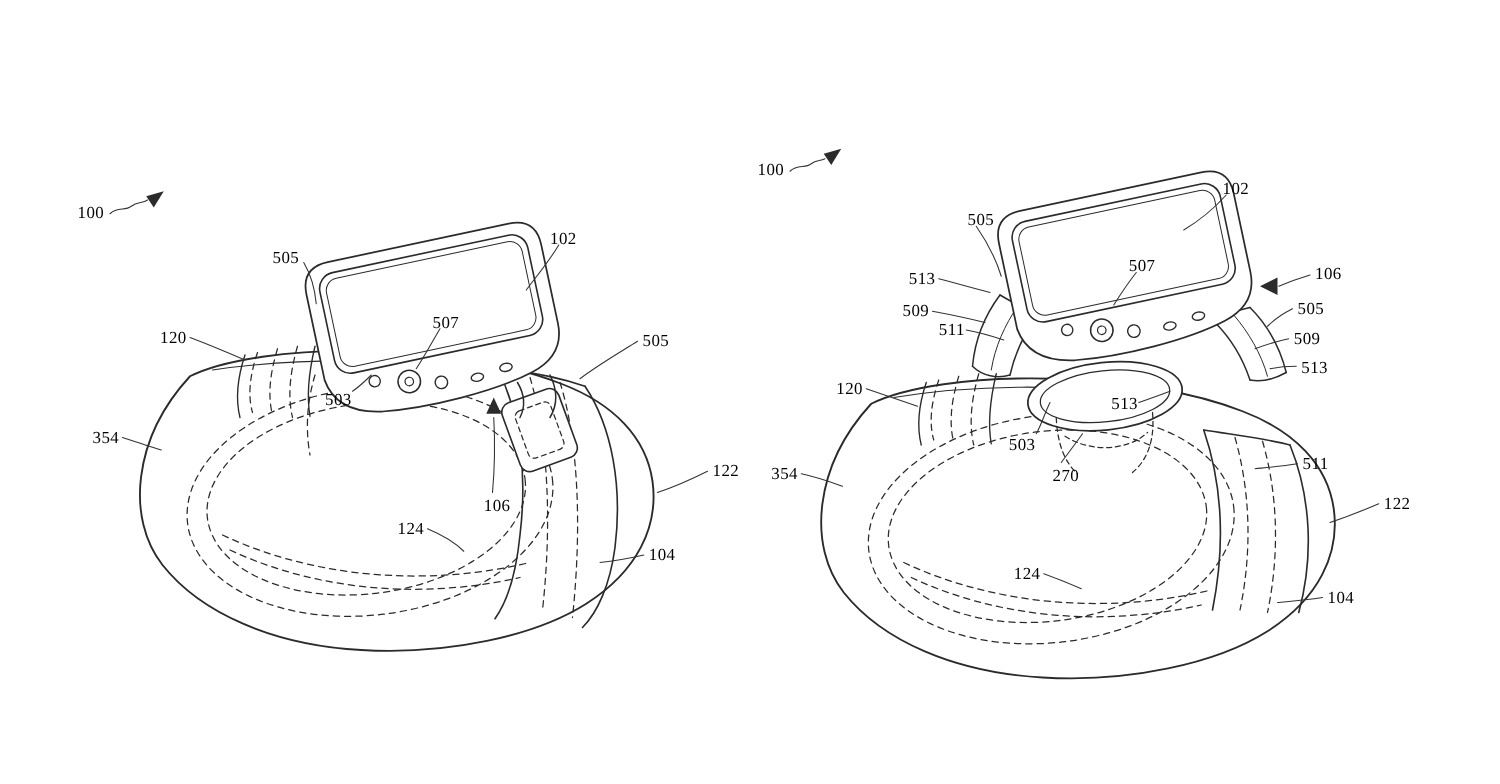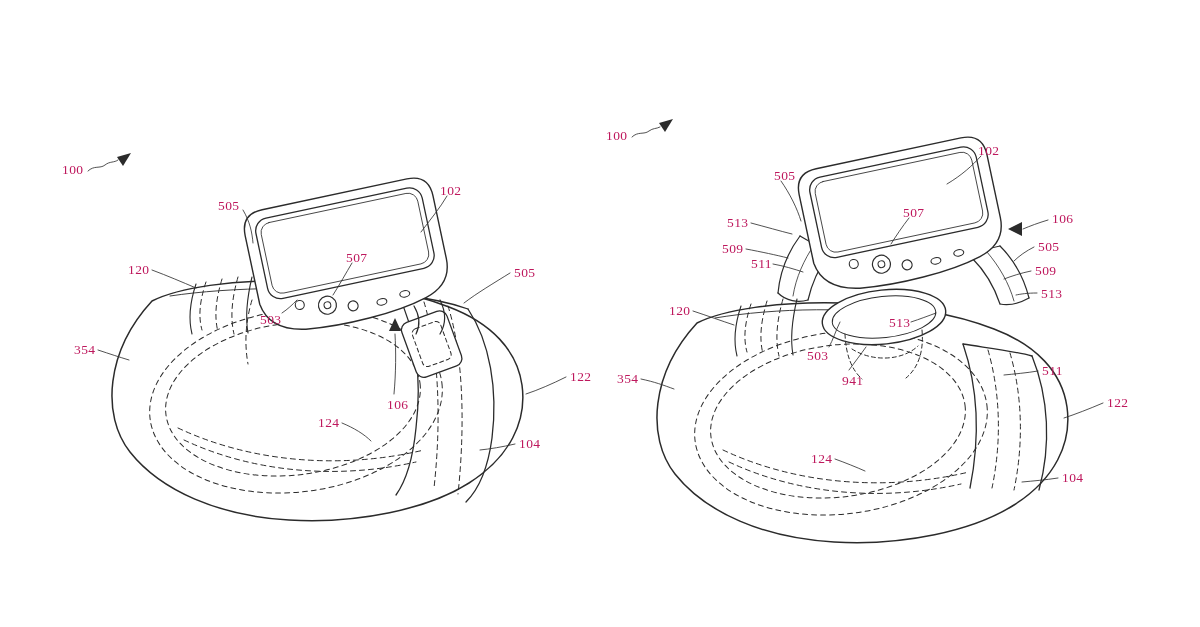--- a/index.html
+++ b/index.html
@@ -1,19 +1,19 @@
 <!DOCTYPE html>
 <html><head>
 <meta charset="utf-8">
 <style>
   html,body{margin:0;padding:0;background:#ffffff;}
   .canvas{position:relative;width:1200px;height:627px;background:#ffffff;overflow:hidden;
           font-family:"Liberation Serif", serif;}
   svg.art{position:absolute;left:0;top:0;}
-  .ref{position:absolute;font-size:13.5px;line-height:14px;color:#be185d;letter-spacing:.4px;
+  .ref{position:absolute;font-size:13.5px;line-height:14px;color:#000000;letter-spacing:.4px;
        white-space:nowrap;user-select:none;}
 </style>
 </head>
 <body>
 
 <div class="canvas">
 
   <svg class="art" width="1200" height="627" viewBox="0 0 1200 627" fill="none" stroke="#2b2b2b" stroke-linecap="round">
 
     <g>
@@ -203,21 +203,21 @@
     <span class="ref" style="left:903px;top:206px">507</span>
     <span class="ref" style="left:1052px;top:212px">106</span>
     <span class="ref" style="left:722px;top:242px">509</span>
     <span class="ref" style="left:1038px;top:240px">505</span>
     <span class="ref" style="left:751px;top:257px">511</span>
     <span class="ref" style="left:1035px;top:264px">509</span>
     <span class="ref" style="left:1041px;top:287px">513</span>
     <span class="ref" style="left:669px;top:304px">120</span>
     <span class="ref" style="left:889px;top:316px">513</span>
     <span class="ref" style="left:807px;top:349px">503</span>
-    <span class="ref" style="left:842px;top:374px">941</span>
+    <span class="ref" style="left:842px;top:374px">270</span>
     <span class="ref" style="left:1042px;top:364px">511</span>
     <span class="ref" style="left:617px;top:372px">354</span>
     <span class="ref" style="left:1107px;top:396px">122</span>
     <span class="ref" style="left:811px;top:452px">124</span>
     <span class="ref" style="left:1062px;top:471px">104</span>
   </div>
 
 </div>
 
 </body></html>

